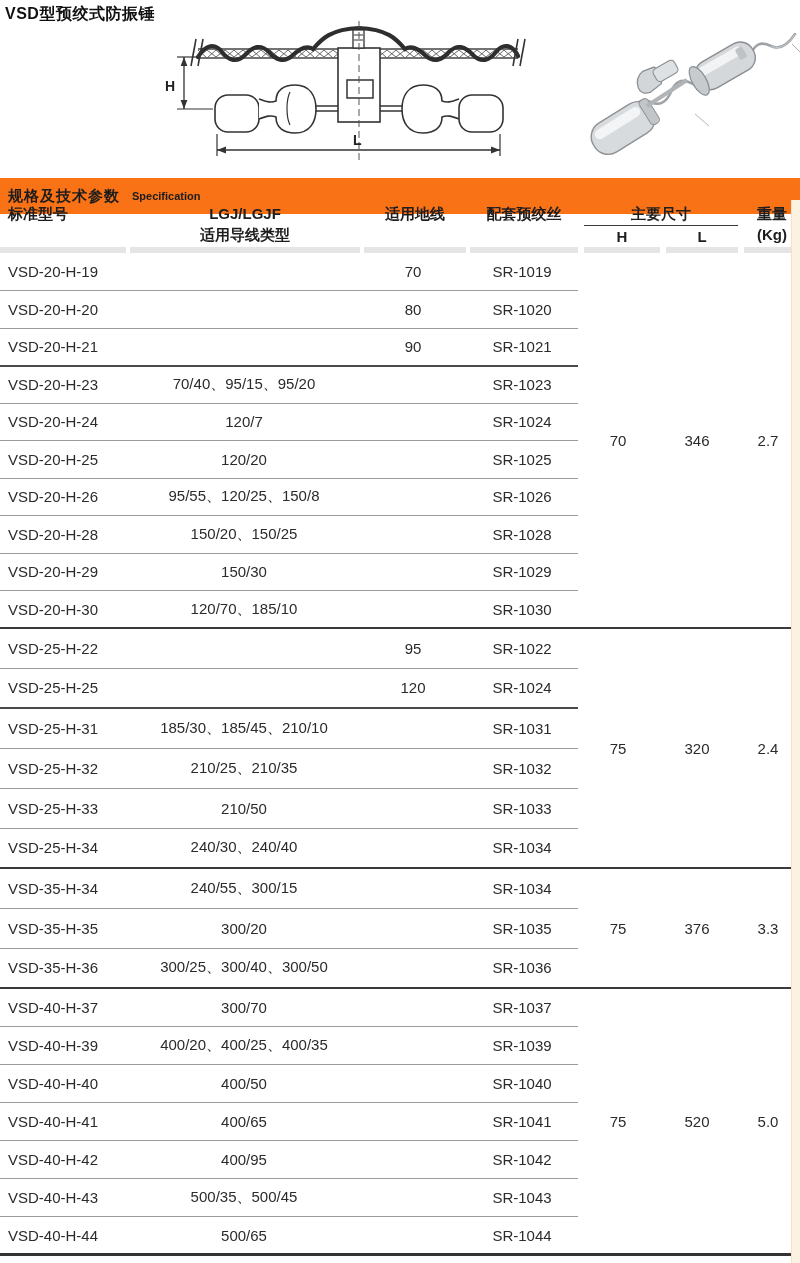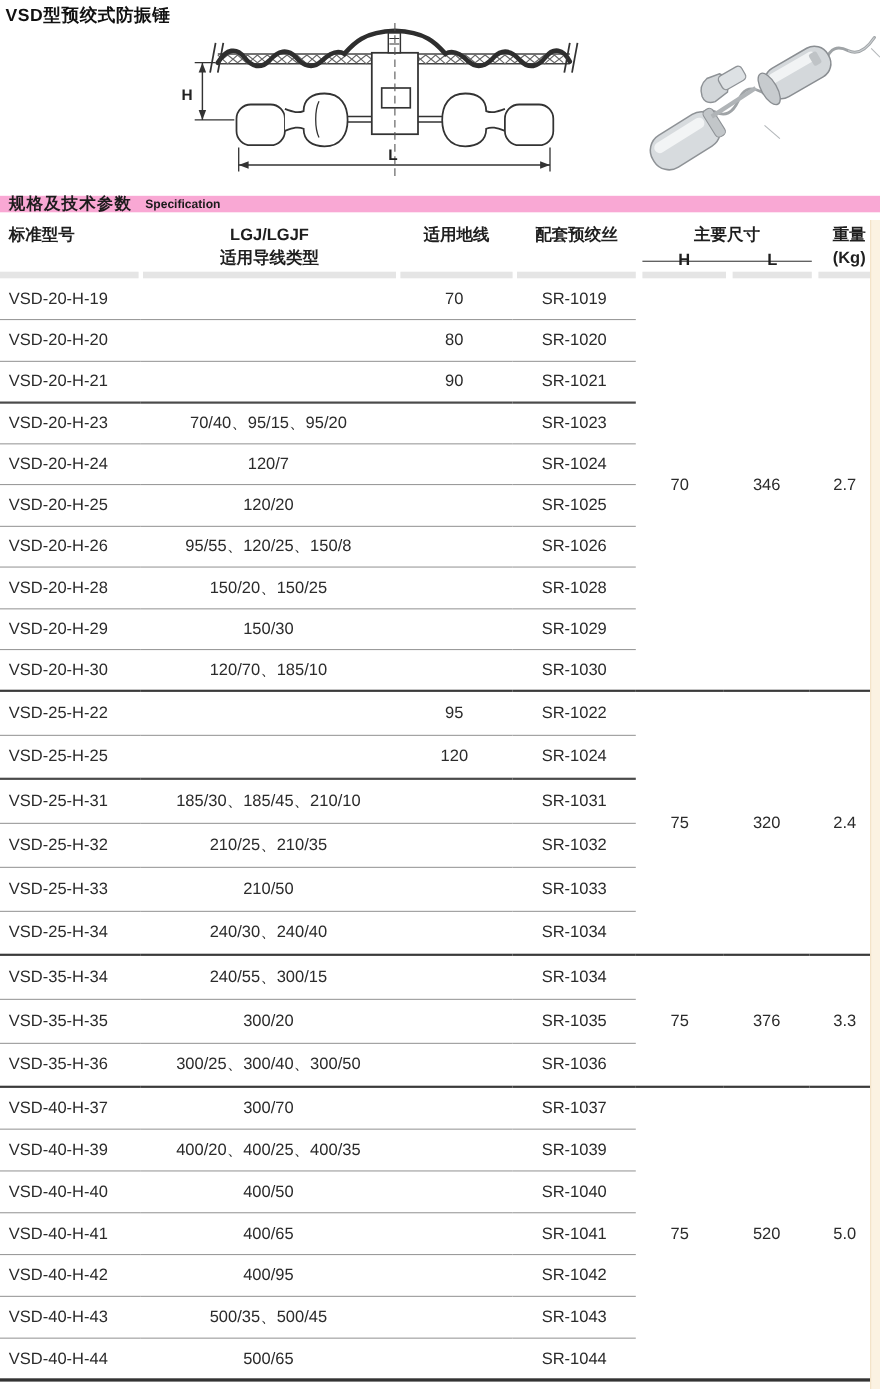--- a/index.html
+++ b/index.html
@@ -1,31 +1,31 @@
 <!DOCTYPE html>
 <html><head>
 <meta charset="utf-8">
 <style>
   html,body{margin:0;padding:0;background:#ffffff;}
   .page{position:relative;width:800px;height:1263px;background:#fff;overflow:hidden;
         font-family:Liberation Sans, sans-serif;color:#2b2b2b;}
   .abs{position:absolute;}
   .page-title{left:5px;top:4px;font-size:16px;font-weight:bold;color:#111;letter-spacing:.5px;}
-  .section-band{left:0;top:178px;width:800px;height:15px;background:#f9a8d4;
+  .section-band{left:0;top:178px;width:800px;height:36px;background:#f97316;
                 display:flex;align-items:center;}
   .section-band .zh{font-size:15px;font-weight:bold;color:#1c1c1c;margin-left:8px;letter-spacing:1px;}
   .section-band .en{font-size:11px;font-weight:bold;color:#1c1c1c;margin-left:12px;}
   
   .thead{left:0;top:200px;width:800px;height:47px;font-size:15px;font-weight:600;color:#1e1e1e;}
   .h-cell{position:absolute;top:3px;text-align:center;line-height:21px;}
   .h-model{left:8px;text-align:left;width:118px;}
   .h-conductor{left:130px;width:230px;}
   .h-ground{left:364px;width:102px;}
   .h-armor{left:470px;width:108px;}
-  .h-dims{left:584px;width:154px;border-bottom:1px solid #3c3c3c;padding-bottom:13px;}
+  .h-dims{left:584px;width:154px;border-bottom:1px solid #3c3c3c;padding-bottom:1px;}
   .h-dim-h{left:584px;top:26px;width:76px;}
   .h-dim-l{left:666px;top:26px;width:72px;}
   .h-weight{left:744px;width:56px;}
   .band-seg{position:absolute;top:247px;height:6px;background:#E5E5E5;}
   
   .spec-table{position:absolute;left:0;top:253px;width:800px;border-collapse:collapse;table-layout:fixed;}
   .spec-table td{padding:0;font-size:15px;color:#2b2b2b;vertical-align:middle;overflow:hidden;white-space:nowrap;}
   .spec-table td.c1{text-align:left;padding-left:8px;}
   .spec-table td.c2,.spec-table td.c3,.spec-table td.c4,.spec-table td.vcell{text-align:center;}
   .spec-table td.c1,.spec-table td.c2,.spec-table td.c3,.spec-table td.c4{border-bottom:1px solid #9b9b9b;}

